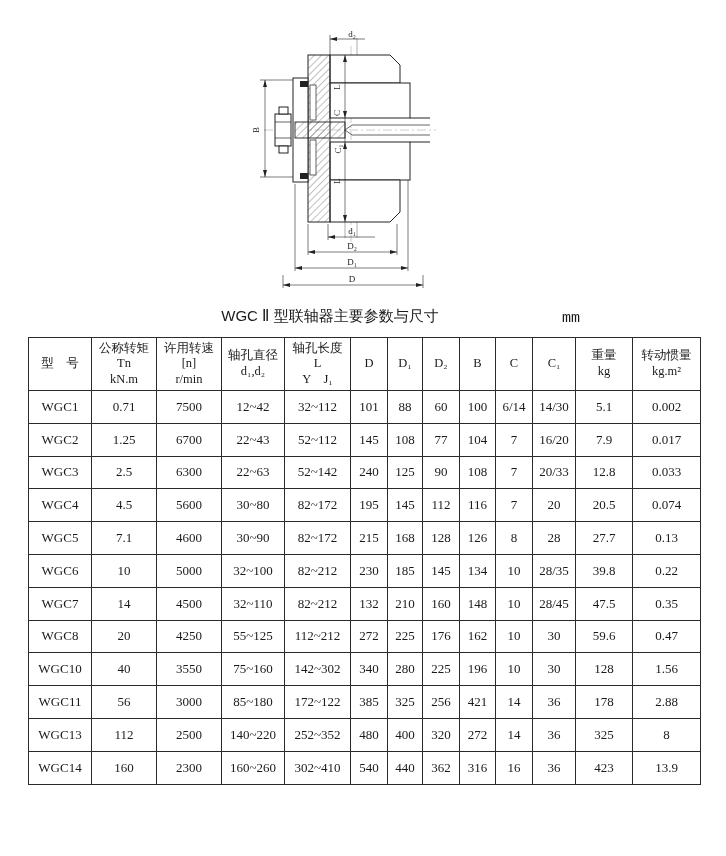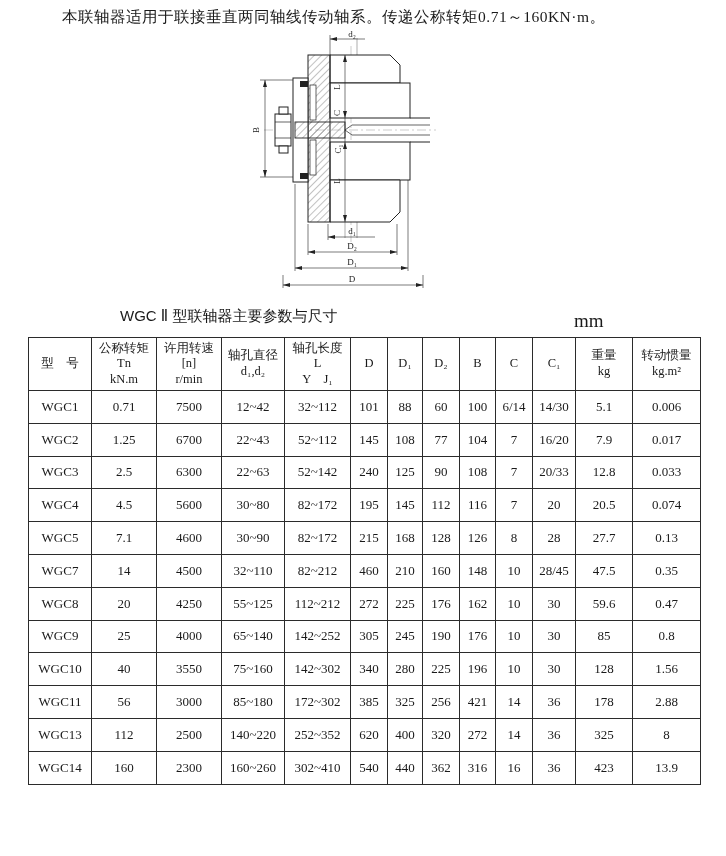--- a/index.html
+++ b/index.html
@@ -1,37 +1,36 @@
 <!DOCTYPE html>
 <html><head>
 <meta charset="utf-8">
 <style>
   html,body{margin:0;padding:0;background:#ffffff;}
   #page{position:relative;width:726px;height:856px;background:#ffffff;overflow:hidden;
         font-family:"Liberation Serif","DejaVu Serif",serif;color:#1a1a1a;}
   #intro{position:absolute;left:62px;top:7px;width:620px;font-size:15.5px;letter-spacing:0.5px;}
   #drawing{position:absolute;left:240px;top:30px;}
-  #tbl-title{position:absolute;left:120px;top:307px;width:420px;text-align:left;
+  #tbl-title{position:absolute;left:120px;top:307px;width:420px;text-align:center;
              font-family:"Liberation Sans","DejaVu Sans",sans-serif;font-size:15px;font-weight:500;}
-  #tbl-unit{position:absolute;left:574px;top:310px;font-family:Liberation Serif, serif;font-size:19px;}
+  #tbl-unit{position:absolute;left:562px;top:310px;font-family:Liberation Mono, monospace;font-size:15px;}
   table{position:absolute;left:28px;top:337px;border-collapse:collapse;table-layout:fixed;
         font-family:"Liberation Serif","DejaVu Serif",serif;}
   th,td{border:1px solid #2b2b2b;text-align:center;vertical-align:middle;padding:0;
         font-weight:normal;overflow:hidden;}
   th{height:52px;font-size:12.5px;white-space:pre-line;line-height:1.25;}
   td{height:31.8px;font-size:13px;}
   table{border:1.5px solid #222;}
   svg text{font-family:"Liberation Serif","DejaVu Serif",serif;fill:#222;}
 </style>
 </head>
 <body>
 
 <div id="page">
 
-  <div id="intro">本联轴器适用于联接垂直两同轴线传动轴系。传递公称转矩0.71～160KN·m。</div>
 
   <svg id="drawing" width="260" height="266" viewBox="0 0 260 266">
     <defs>
       <pattern id="hatch" width="5" height="5" patternTransform="rotate(45)" patternUnits="userSpaceOnUse">
         <line x1="0" y1="0" x2="0" y2="5" stroke="#666" stroke-width="0.8"></line>
       </pattern>
     </defs>
 
     <g stroke="#999" stroke-width="0.5" stroke-dasharray="9 3 2 3">
       <line x1="24" y1="100" x2="196" y2="100"></line>
@@ -196,21 +195,21 @@
           <td>7500</td>
           <td>12~42</td>
           <td>32~112</td>
           <td>101</td>
           <td>88</td>
           <td>60</td>
           <td>100</td>
           <td>6/14</td>
           <td>14/30</td>
           <td>5.1</td>
-          <td>0.006</td>
+          <td>0.002</td>
         </tr>
         <tr>
           <td>WGC2</td>
           <td>1.25</td>
           <td>6700</td>
           <td>22~43</td>
           <td>52~112</td>
           <td>145</td>
           <td>108</td>
           <td>77</td>
@@ -259,26 +258,41 @@
           <td>215</td>
           <td>168</td>
           <td>128</td>
           <td>126</td>
           <td>8</td>
           <td>28</td>
           <td>27.7</td>
           <td>0.13</td>
         </tr>
         <tr>
+          <td>WGC6</td>
+          <td>10</td>
+          <td>5000</td>
+          <td>32~100</td>
+          <td>82~212</td>
+          <td>230</td>
+          <td>185</td>
+          <td>145</td>
+          <td>134</td>
+          <td>10</td>
+          <td>28/35</td>
+          <td>39.8</td>
+          <td>0.22</td>
+        </tr>
+        <tr>
           <td>WGC7</td>
           <td>14</td>
           <td>4500</td>
           <td>32~110</td>
           <td>82~212</td>
-          <td>460</td>
+          <td>132</td>
           <td>210</td>
           <td>160</td>
           <td>148</td>
           <td>10</td>
           <td>28/45</td>
           <td>47.5</td>
           <td>0.35</td>
         </tr>
         <tr>
           <td>WGC8</td>
@@ -289,71 +303,56 @@
           <td>272</td>
           <td>225</td>
           <td>176</td>
           <td>162</td>
           <td>10</td>
           <td>30</td>
           <td>59.6</td>
           <td>0.47</td>
         </tr>
         <tr>
-          <td>WGC9</td>
-          <td>25</td>
-          <td>4000</td>
-          <td>65~140</td>
-          <td>142~252</td>
-          <td>305</td>
-          <td>245</td>
-          <td>190</td>
-          <td>176</td>
-          <td>10</td>
-          <td>30</td>
-          <td>85</td>
-          <td>0.8</td>
-        </tr>
-        <tr>
           <td>WGC10</td>
           <td>40</td>
           <td>3550</td>
           <td>75~160</td>
           <td>142~302</td>
           <td>340</td>
           <td>280</td>
           <td>225</td>
           <td>196</td>
           <td>10</td>
           <td>30</td>
           <td>128</td>
           <td>1.56</td>
         </tr>
         <tr>
           <td>WGC11</td>
           <td>56</td>
           <td>3000</td>
           <td>85~180</td>
-          <td>172~302</td>
+          <td>172~122</td>
           <td>385</td>
           <td>325</td>
           <td>256</td>
           <td>421</td>
           <td>14</td>
           <td>36</td>
           <td>178</td>
           <td>2.88</td>
         </tr>
         <tr>
           <td>WGC13</td>
           <td>112</td>
           <td>2500</td>
           <td>140~220</td>
           <td>252~352</td>
-          <td>620</td>
+          <td>480</td>
           <td>400</td>
           <td>320</td>
           <td>272</td>
           <td>14</td>
           <td>36</td>
           <td>325</td>
           <td>8</td>
         </tr>
         <tr>
           <td>WGC14</td>

